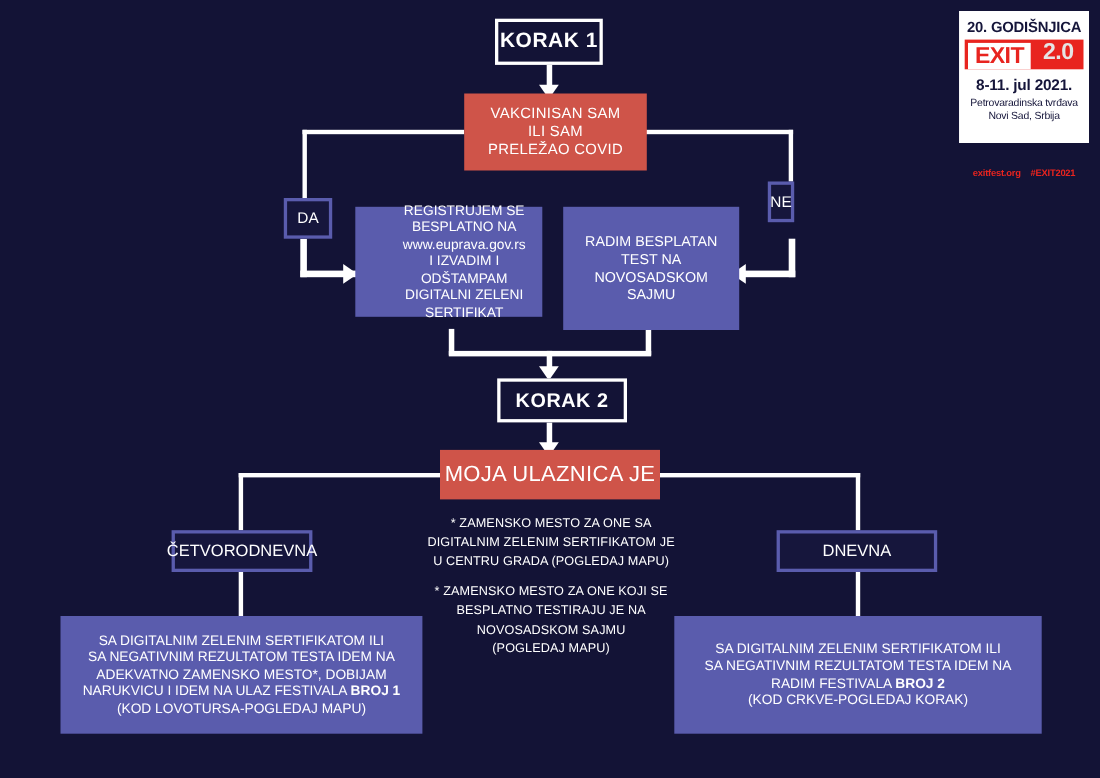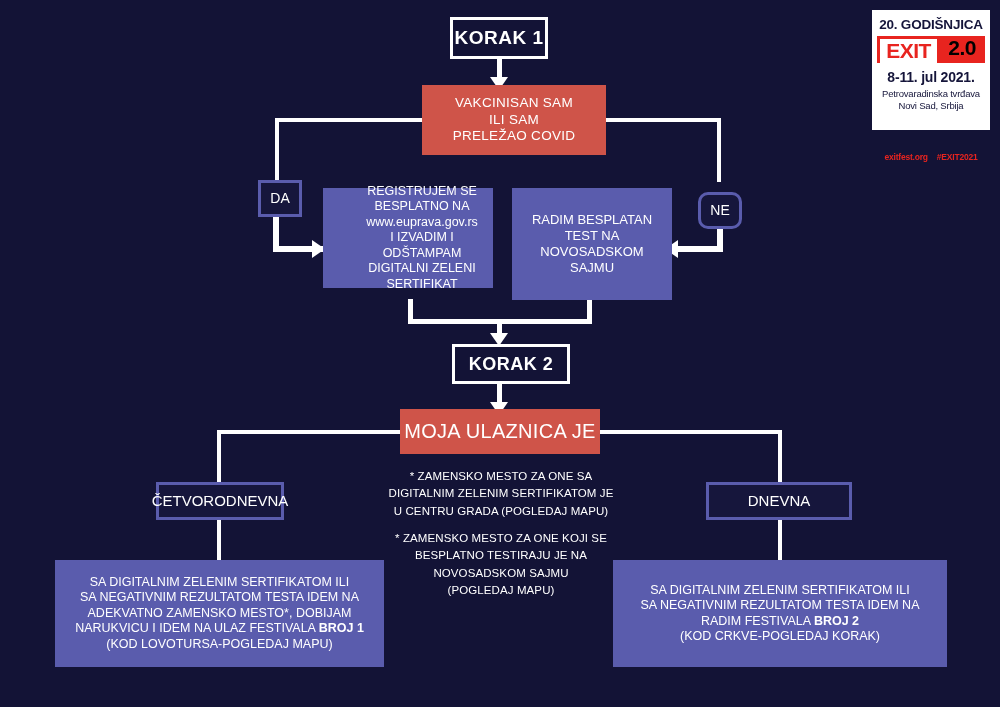--- a/index.html
+++ b/index.html
@@ -129,21 +129,21 @@
     font-weight: bold;
     font-size: 21px;
     display: flex;
     align-items: center;
     justify-content: center;
     letter-spacing: -0.5px;
     margin: 3px 2px 3px 3px;
   }
   .logo-ver {
     flex: 1;
-    color: #000000;
+    color: #e5e5e5;
     font-weight: bold;
     font-size: 21px;
     display: flex;
     align-items: center;
     justify-content: center;
     letter-spacing: -0.5px;
   }
   .logo-date {
     color: #15153a;
     font-weight: bold;
@@ -224,27 +224,27 @@
   <div class="line" style="left:217px; top:430px; width:184px; height:4px;"></div>
   <div class="line" style="left:217px; top:430px; width:4px; height:54px;"></div>
   <div class="line" style="left:598px; top:430px; width:184px; height:4px;"></div>
   <div class="line" style="left:778px; top:430px; width:4px; height:54px;"></div>
 
   <div class="line" style="left:217px; top:519px; width:4px; height:43px;"></div>
   <div class="line" style="left:778px; top:519px; width:4px; height:43px;"></div>
 
   <div class="node node-step" style="left:450px; top:17px; width:98px; height:42px; font-size:19px;">KORAK 1</div>
 
-  <div class="node node-red multiline" style="left:422px; top:85px; width:184px; height:70px; font-size:13.5px;">VAKCINISAN SAM
+  <div class="node node-red multiline" style="left:422px; top:85px; width:166px; height:70px; font-size:13.5px;">VAKCINISAN SAM
 ILI SAM
 PRELEŽAO COVID</div>
 
   <div class="node node-outline" style="left:258px; top:180px; width:44px; height:37px; font-size:14px;">DA</div>
 
-  <div class="node node-outline" style="left:698px; top:192px; width:44px; height:37px; font-size:14px;border-radius:10px;">NE</div>
+  <div class="node node-outline" style="left:698px; top:165px; width:24px; height:37px; font-size:14px;">NE</div>
 
   <div class="node node-blue multiline" style="left:323px; top:188px; width:170px; height:100px; font-size:12.5px;padding-left:28px;">REGISTRUJEM SE
 BESPLATNO NA
 www.euprava.gov.rs
 I IZVADIM I ODŠTAMPAM
 DIGITALNI ZELENI
 SERTIFIKAT</div>
 
   <div class="node node-blue multiline" style="left:512px; top:188px; width:160px; height:112px; font-size:13px;">RADIM BESPLATAN
 TEST NA

